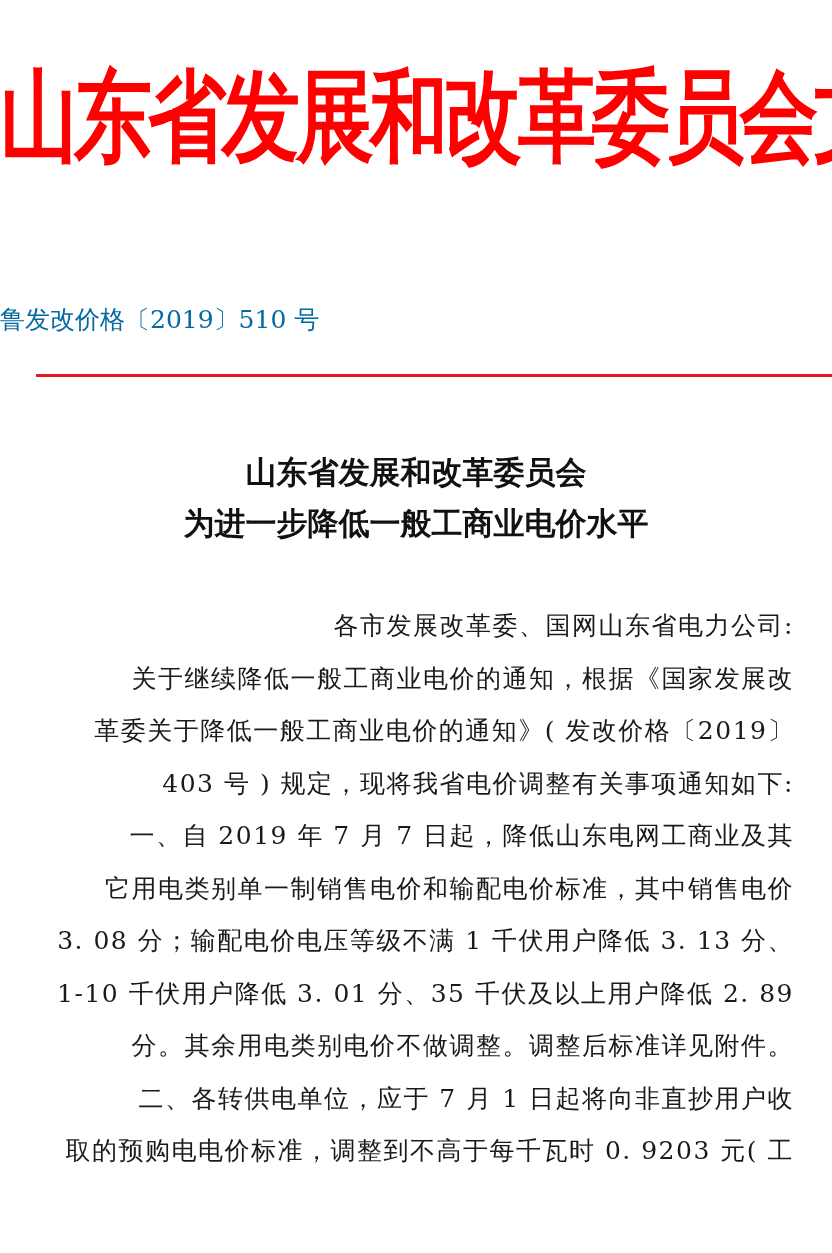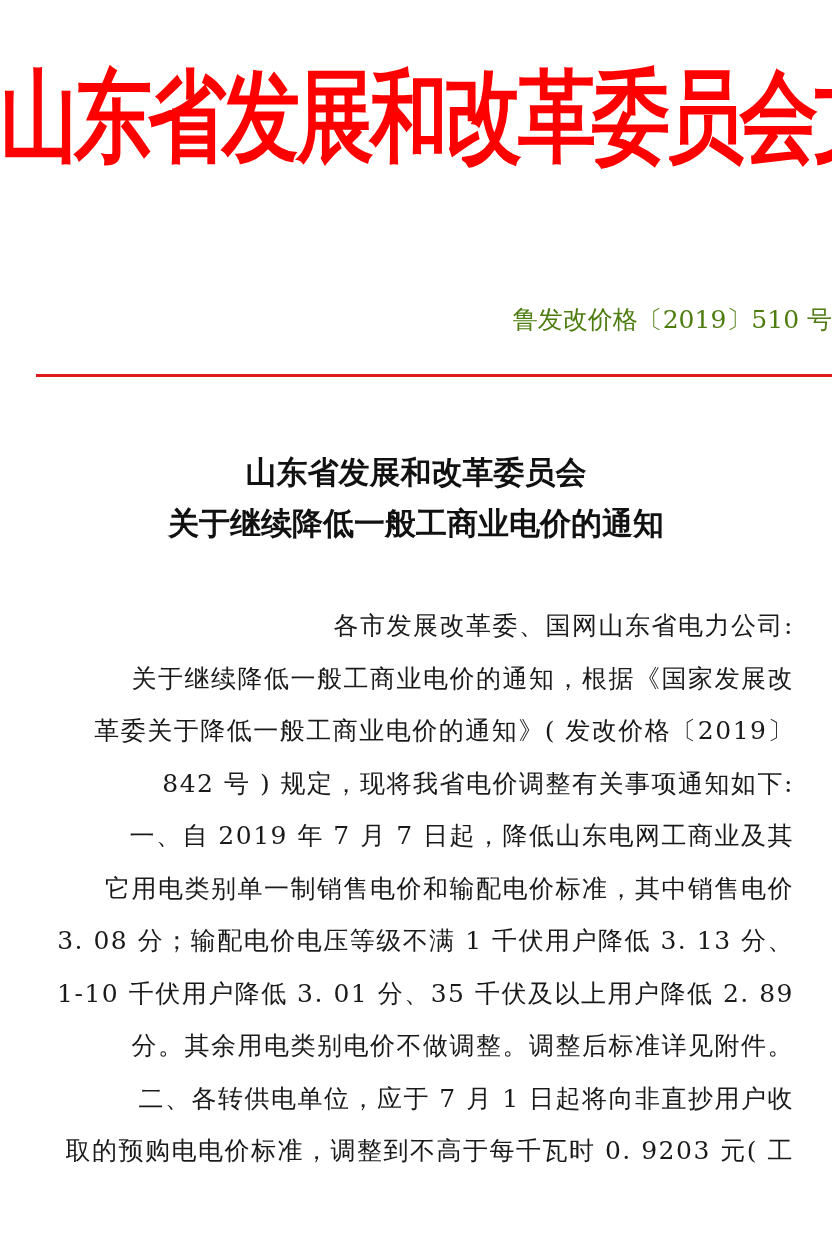--- a/index.html
+++ b/index.html
@@ -29,24 +29,24 @@
       letter-spacing: -4px;
       transform: scaleY(1.28);
       transform-origin: top center;
       white-space: nowrap;
     }
     .doc-number {
       position: absolute;
       left: 0;
       top: 300px;
       width: 832px;
-      text-align: right;
+      text-align: left;
       font-size: 25px;
       line-height: 40px;
-      color: #4d7c0f;
+      color: #0369a1;
       white-space: nowrap;
       padding-left: 0px;
     }
     .red-rule {
       position: absolute;
       left: 36px;
       top: 374px;
       width: 796px;
       height: 3px;
       background: #e01a1f;
@@ -87,28 +87,28 @@
 <body>
 
 <div class="masthead">山东省发展和改革委员会文件</div>
 
 <div class="doc-number">鲁发改价格〔2019〕510 号</div>
 
 <div class="red-rule"></div>
 
 <div class="title">
   <span class="line">山东省发展和改革委员会</span>
-  <span class="line">关于继续降低一般工商业电价的通知</span>
+  <span class="line">为进一步降低一般工商业电价水平</span>
 </div>
 
 <div class="body-text">
   <span class="line">各市发展改革委、国网山东省电力公司:</span>
   <span class="line indent">关于继续降低一般工商业电价的通知，根据《国家发展改</span>
   <span class="line">革委关于降低一般工商业电价的通知》( 发改价格〔2019〕</span>
-  <span class="line">842 号 ) 规定，现将我省电价调整有关事项通知如下:</span>
+  <span class="line">403 号 ) 规定，现将我省电价调整有关事项通知如下:</span>
   <span class="line indent">一、自 2019 年 7 月 7 日起，降低山东电网工商业及其</span>
   <span class="line">它用电类别单一制销售电价和输配电价标准，其中销售电价</span>
   <span class="line">3. 08 分；输配电价电压等级不满 1 千伏用户降低 3. 13 分、</span>
   <span class="line">1-10 千伏用户降低 3. 01 分、35 千伏及以上用户降低 2. 89</span>
   <span class="line">分。其余用电类别电价不做调整。调整后标准详见附件。</span>
   <span class="line indent">二、各转供电单位，应于 7 月 1 日起将向非直抄用户收</span>
   <span class="line">取的预购电电价标准，调整到不高于每千瓦时 0. 9203 元( 工</span>
 </div>
 
 </body></html>

